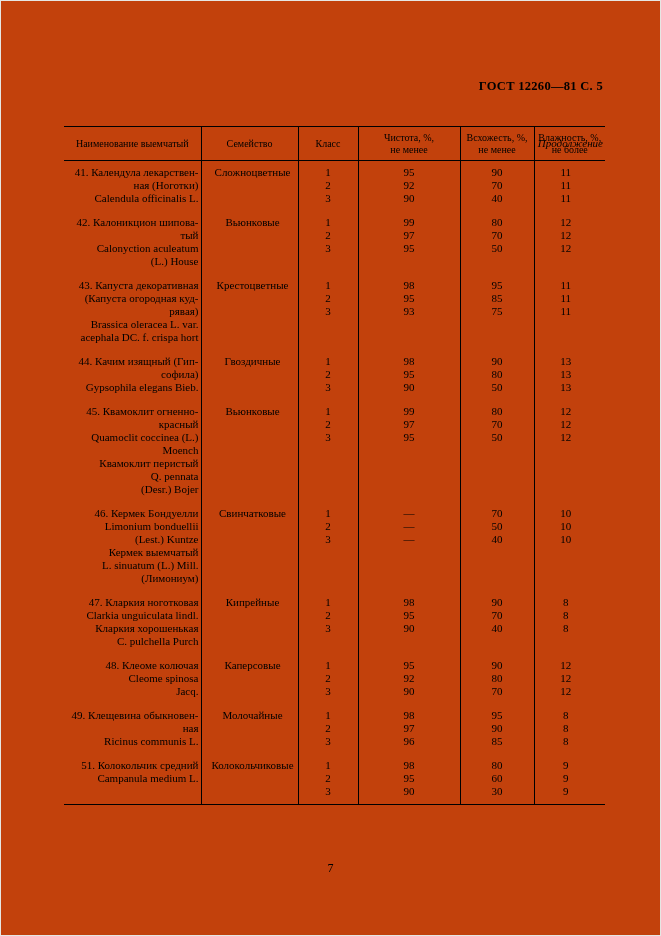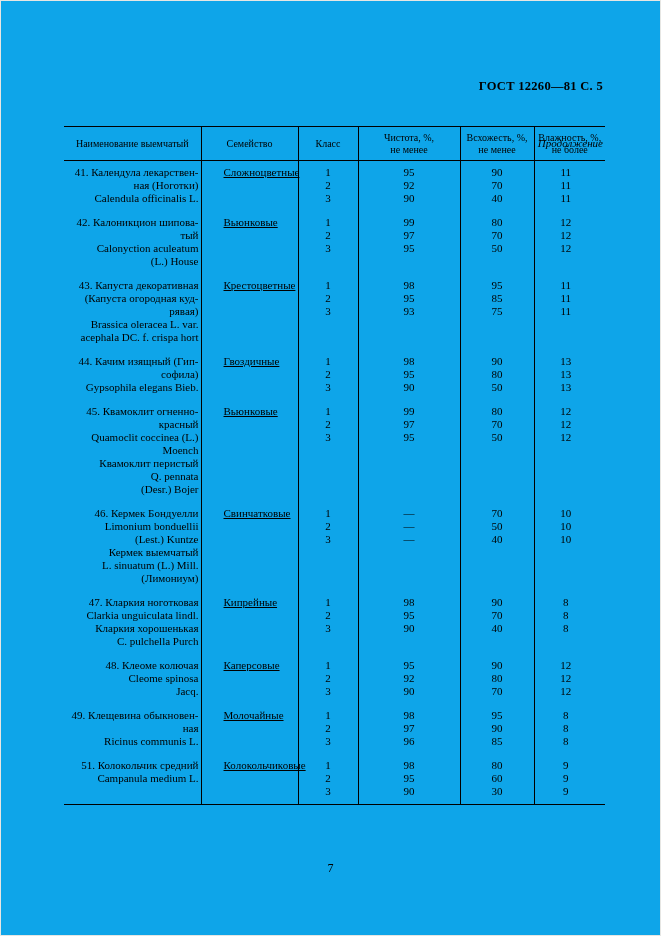--- a/index.html
+++ b/index.html
@@ -1,21 +1,21 @@
 <!DOCTYPE html>
 <html><head>
 <meta charset="utf-8">
 <style>
   * { margin: 0; padding: 0; box-sizing: border-box; }
   html, body { background: #fff; }
   .page {
     position: relative;
     width: 661px;
     height: 936px;
-    background: #0ea5e9;
+    background: #c2410c;
     border: 1px solid #e6e6e3;
     font-family: "Liberation Serif", "DejaVu Serif", serif;
     color: #000;
     overflow: hidden;
   }
   .doc-header {
     position: absolute;
     top: 78px;
     right: 57px;
     font-weight: bold;
@@ -60,23 +60,22 @@
     line-height: 13px;
     padding: 5px 2px 6px 2px;
     white-space: pre-line;
   }
   .std-table tbody td.c0 {
     text-align: right;
     padding-left: 16px;
     text-indent: -13px;
   }
   .std-table tbody td.c1 {
-    text-align: left;
-    padding-left: 22px;
-    text-decoration: underline;
+    text-align: center;
+    padding-left: 8px;
   }
   .std-table tbody td.c2,
   .std-table tbody td.c3,
   .std-table tbody td.c4 {
     text-align: center;
   }
   .std-table tbody td.c5 {
     text-align: center;
     padding-right: 10px;
   }

